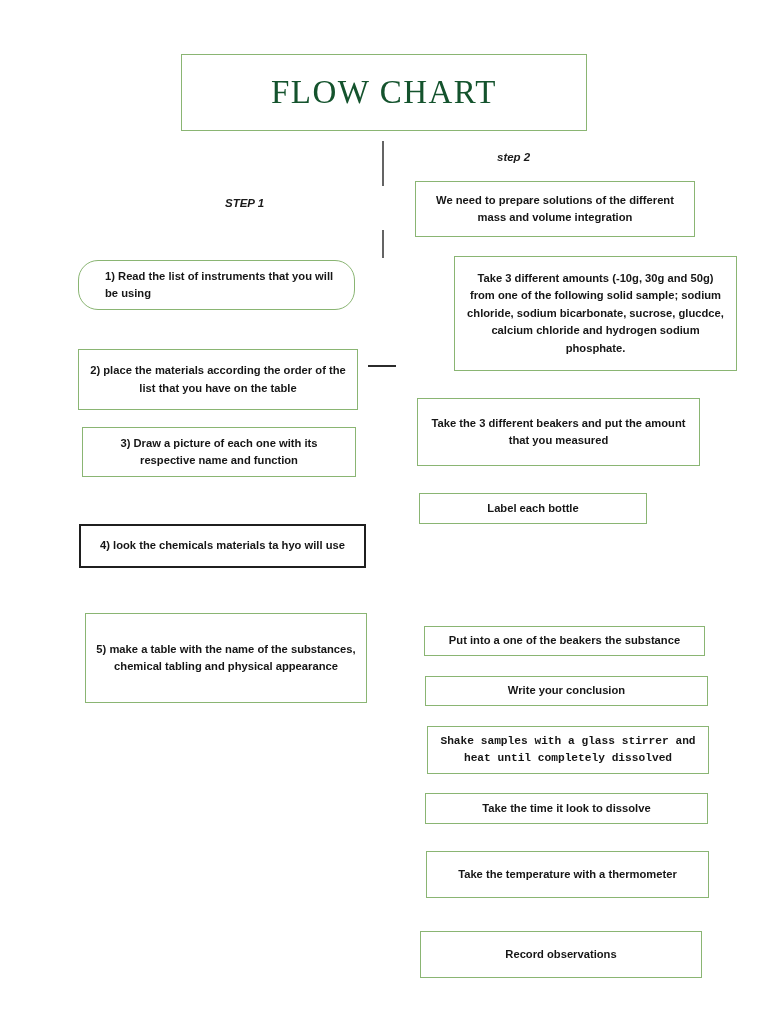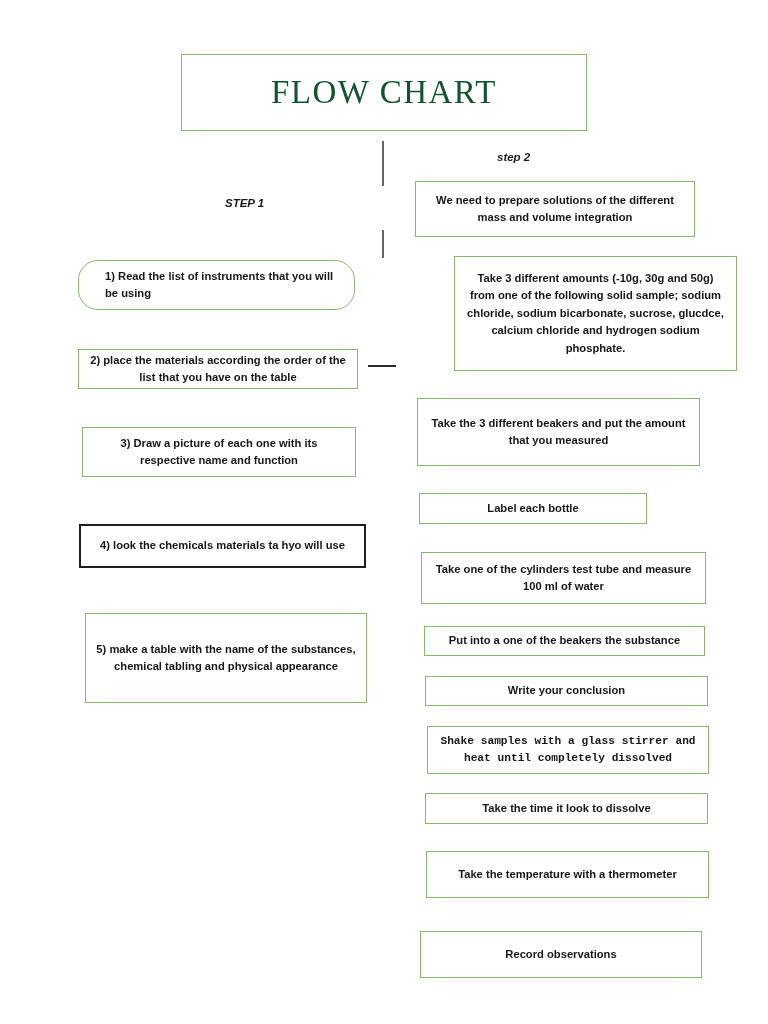--- a/index.html
+++ b/index.html
@@ -122,21 +122,21 @@
 
   <div class="divider divider-a"></div>
   <div class="divider divider-b"></div>
   <div class="connector-dash"></div>
 
 
   <div class="flow-box left-indent" style="left:78px; top:260px; width:277px; height:50px;border-radius:20px;">
     <span class="bt">1)    Read the list of instruments that you will be using</span>
   </div>
 
-  <div class="flow-box" style="left:78px; top:349px; width:280px; height:40px;">
+  <div class="flow-box" style="left:78px; top:349px; width:280px; height:61px;">
     <span class="bt">2) place the materials according the order of the list that you have on the table</span>
   </div>
 
   <div class="flow-box" style="left:82px; top:427px; width:274px; height:50px;">
     <span class="bt">3) Draw a picture of each one with its respective name and function</span>
   </div>
 
   <div class="flow-box dark" style="left:79px; top:524px; width:287px; height:44px;">
     <span class="bt">4) look the chemicals materials ta hyo will use</span>
   </div>
@@ -154,23 +154,20 @@
   </div>
 
   <div class="flow-box" style="left:417px; top:398px; width:283px; height:68px;">
     <span class="bt">Take the 3 different beakers and put the amount that you measured</span>
   </div>
 
   <div class="flow-box" style="left:419px; top:493px; width:228px; height:31px;">
     <span class="bt">Label each bottle</span>
   </div>
 
-  <div class="flow-box" style="left:421px; top:552px; width:285px; height:52px;">
-    <span class="bt">Take one of the cylinders test tube and measure 100 ml of water</span>
-  </div>
 
   <div class="flow-box" style="left:424px; top:626px; width:281px; height:30px;">
     <span class="bt">Put into a one of the beakers the substance</span>
   </div>
 
   <div class="flow-box" style="left:425px; top:676px; width:283px; height:30px;">
     <span class="bt">Write your conclusion</span>
   </div>
 
   <div class="flow-box" style="left:427px; top:726px; width:282px; height:48px;font-family:Liberation Mono, monospace;">

